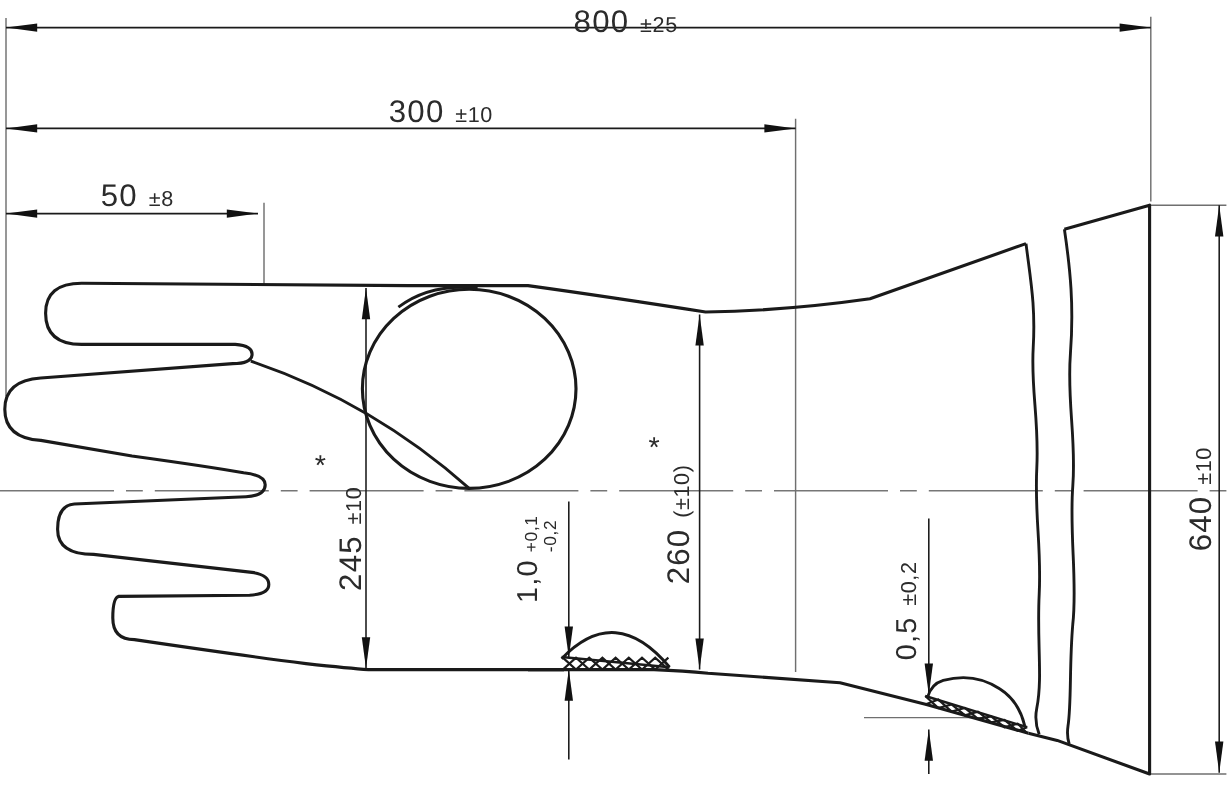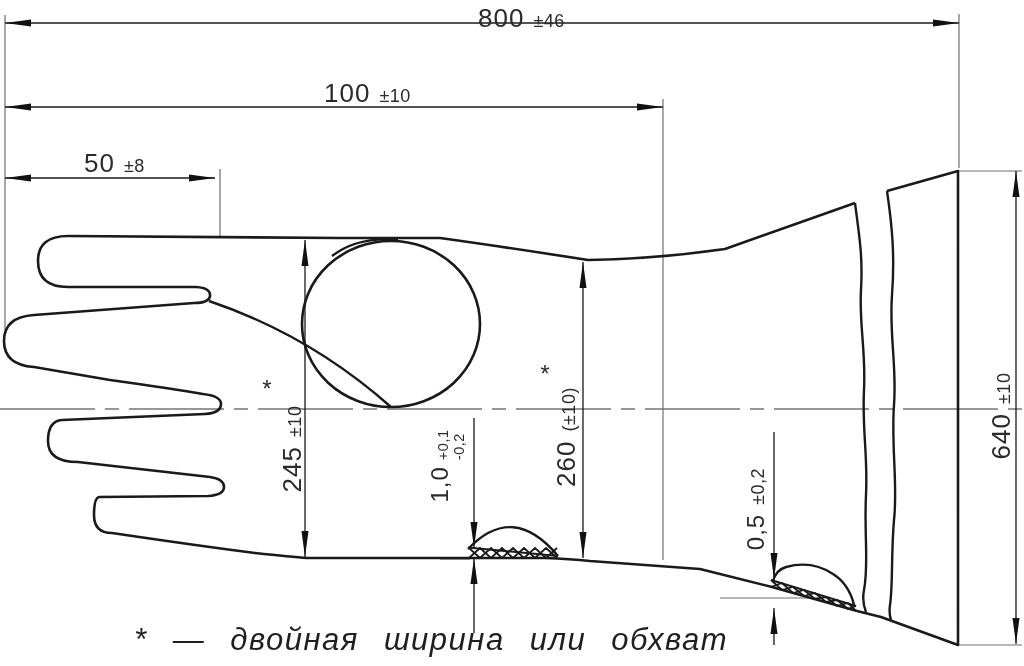--- a/index.html
+++ b/index.html
@@ -100,24 +100,24 @@
       <polygon points="474,558 470.5,584 477.5,584"></polygon>
       <polygon points="774,579 770.5,553 777.5,553"></polygon>
       <polygon points="774,608 770.5,634 777.5,634"></polygon>
       <polygon points="1016,171 1012.5,197 1019.5,197"></polygon>
       <polygon points="1016,644 1012.5,618 1019.5,618"></polygon>
     </g>
   </svg>
 
   <div class="dim-label" style="left:478px;top:3px">
     <span class="val">800</span>
-    <span class="tol">±46</span>
+    <span class="tol">±25</span>
   </div>
   <div class="dim-label" style="left:324px;top:78px">
-    <span class="val">100</span>
+    <span class="val">300</span>
     <span class="tol">±10</span>
   </div>
   <div class="dim-label" style="left:84px;top:148px">
     <span class="val">50</span>
     <span class="tol">±8</span>
   </div>
 
   <div class="dim-label rot" style="left:292px;top:449px">
     <span class="val">245</span>
     <span class="tol">±10</span>
@@ -141,15 +141,14 @@
   <div class="dim-label rot" style="left:756px;top:509px">
     <span class="val" style="font-size:24px">0,5</span>
     <span class="tol">±0,2</span>
   </div>
 
   <div class="dim-label rot" style="left:1001px;top:416px">
     <span class="val">640</span>
     <span class="tol">±10</span>
   </div>
 
-  <div class="footnote">* — двойная ширина или обхват</div>
 
 </div>
 
 </body></html>

